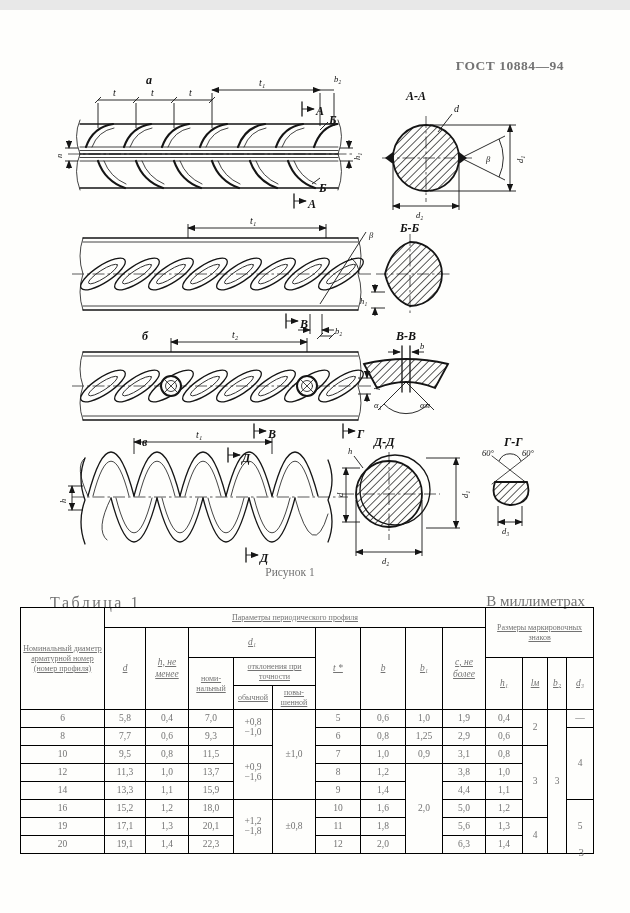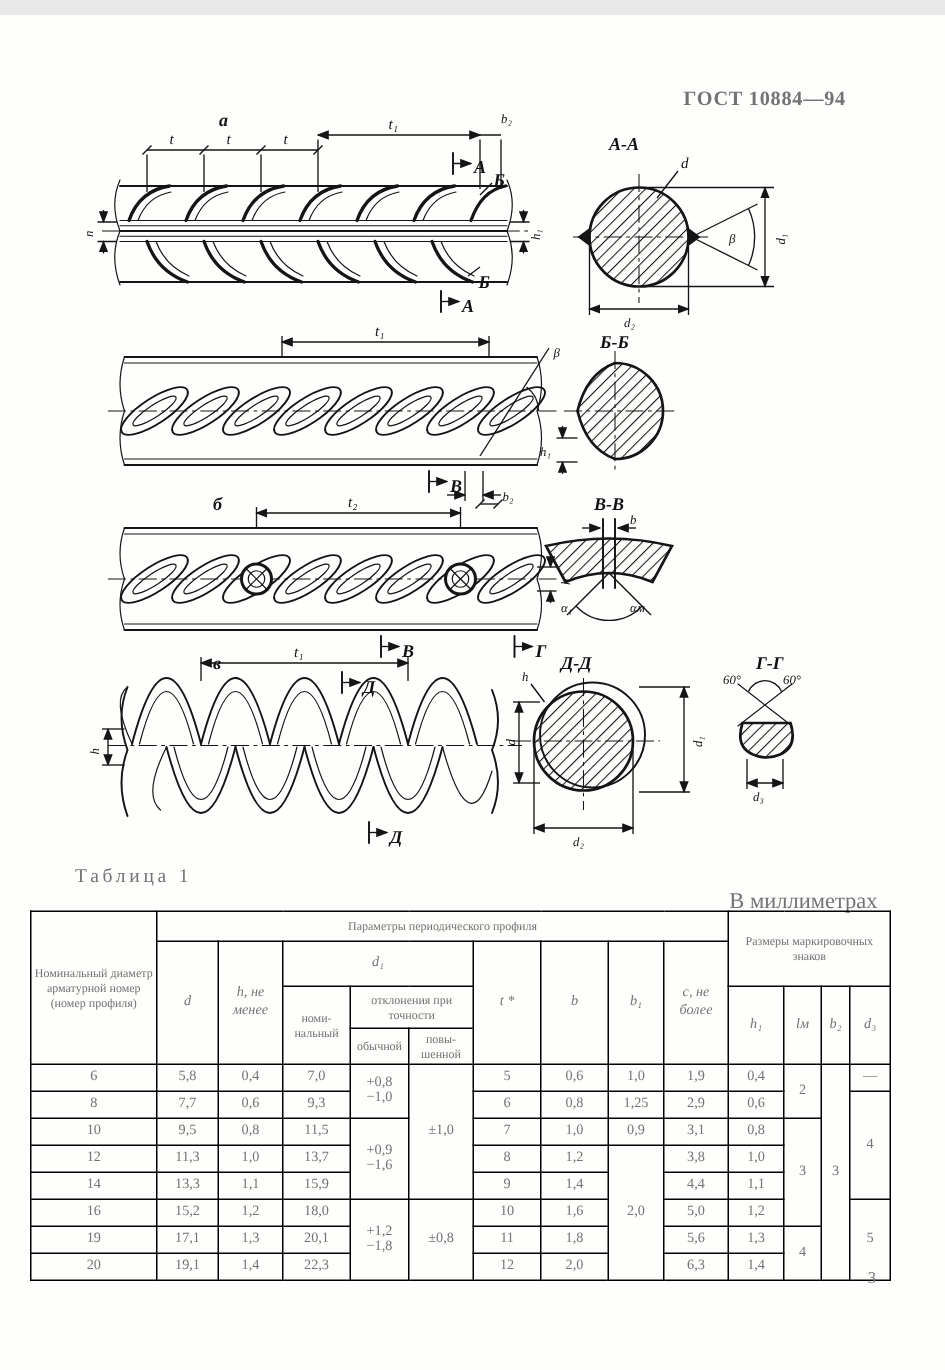--- a/index.html
+++ b/index.html
@@ -1,29 +1,29 @@
 <!DOCTYPE html>
 <html><head>
 <meta charset="utf-8">
 <style>
   html,body{margin:0;padding:0;background:#e8e8e8;}
   .page{position:relative;width:630px;height:913px;margin:10px auto;background:#fefefc;
         font-family:"Liberation Serif","DejaVu Serif",serif;color:#737373;overflow:hidden;}
   .gost-header{position:absolute;top:48px;right:66px;font-weight:bold;font-size:13.5px;letter-spacing:.5px;}
   .figure-wrap{position:absolute;top:60px;left:58px;width:540px;height:498px;}
   .figure-caption{position:absolute;top:556px;left:180px;width:220px;text-align:center;font-size:11.5px;}
-  .table-label{position:absolute;top:566px;left:50px;font-size:13px;letter-spacing:2.5px;font-family:Liberation Serif, serif;}
+  .table-label{position:absolute;top:584px;left:50px;font-size:16px;letter-spacing:2.5px;font-family:Liberation Serif, serif;}
   .units-note{position:absolute;top:583px;right:45px;font-size:15px;}
   .page-number{position:absolute;top:836px;right:46px;font-size:11px;}
 
   table.gost{position:absolute;top:597px;left:20px;width:573px;border-collapse:collapse;
              table-layout:fixed;border:1.6px solid #000;}
   table.gost th,table.gost td{border:1px solid #000;text-align:center;vertical-align:middle;
              padding:1px 1px;white-space:pre-line;}
-  table.gost thead th{font-weight:normal;font-size:8px;line-height:1.25;}
+  table.gost thead th{font-weight:normal;font-size:8px;line-height:1.25;text-decoration:underline;}
   table.gost thead th.sym{font-style:italic;font-size:9.5px;}
   table.gost thead tr:nth-child(1){height:20px;}
   table.gost thead tr:nth-child(2){height:30px;}
   table.gost thead tr:nth-child(3){height:28px;}
   table.gost thead tr:nth-child(4){height:24px;}
   table.gost tbody td{font-size:9.5px;height:17px;line-height:1.05;padding:0;}
 
   
   .ln{stroke:#151515;fill:none;stroke-width:1.3;stroke-linecap:round;}
   .thk{stroke-width:2.2;}
@@ -370,20 +370,21 @@
       <text class="txt sm" x="464" y="386">60°</text>
       <path class="hv" d="M437,412 q-5,16 7,21 q9,4 18,0 q12,-5 7,-21 z"></path>
       <line class="dim" x1="440" y1="436" x2="440" y2="456"></line>
           <line class="dim" x1="464" y1="436" x2="464" y2="456"></line>
       <line class="dim" x1="440" y1="452" x2="464" y2="452" marker-start="url(#arr)" marker-end="url(#arr)"></line>
       <text class="txt sm" x="444" y="464">d₃</text>
     </g>
   </svg>
   </div>
 
+  <div class="figure-caption">Рисунок 1</div>
 
   <div class="table-label">Таблица 1</div>
   <div class="units-note">В миллиметрах</div>
 
   <table class="gost">
     <colgroup>
       <col style="width:84px">
         <col style="width:41px">
         <col style="width:43px">
         <col style="width:45px">

